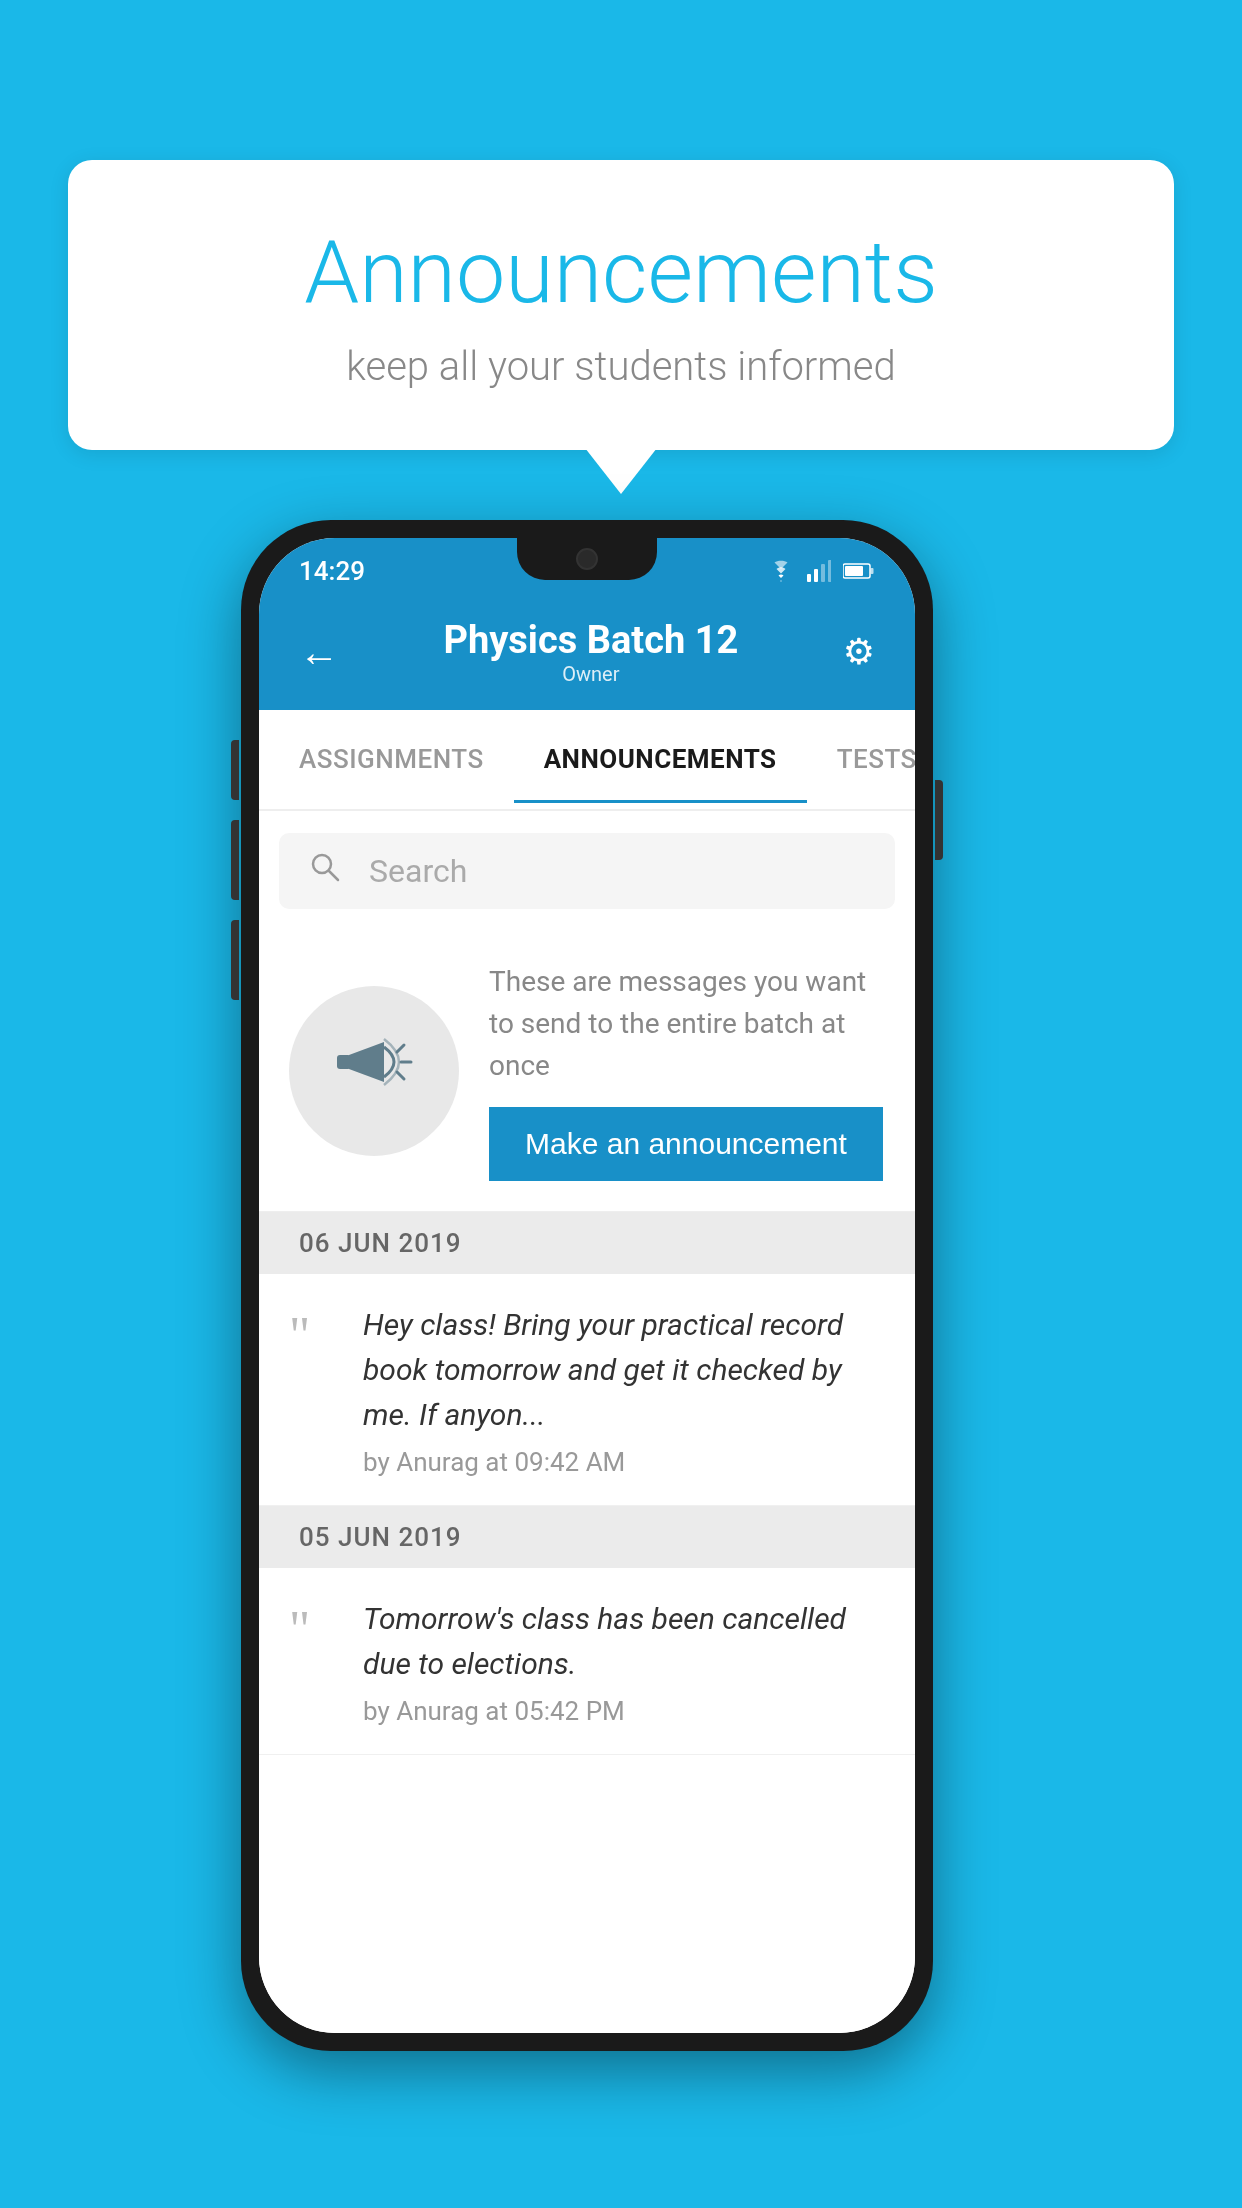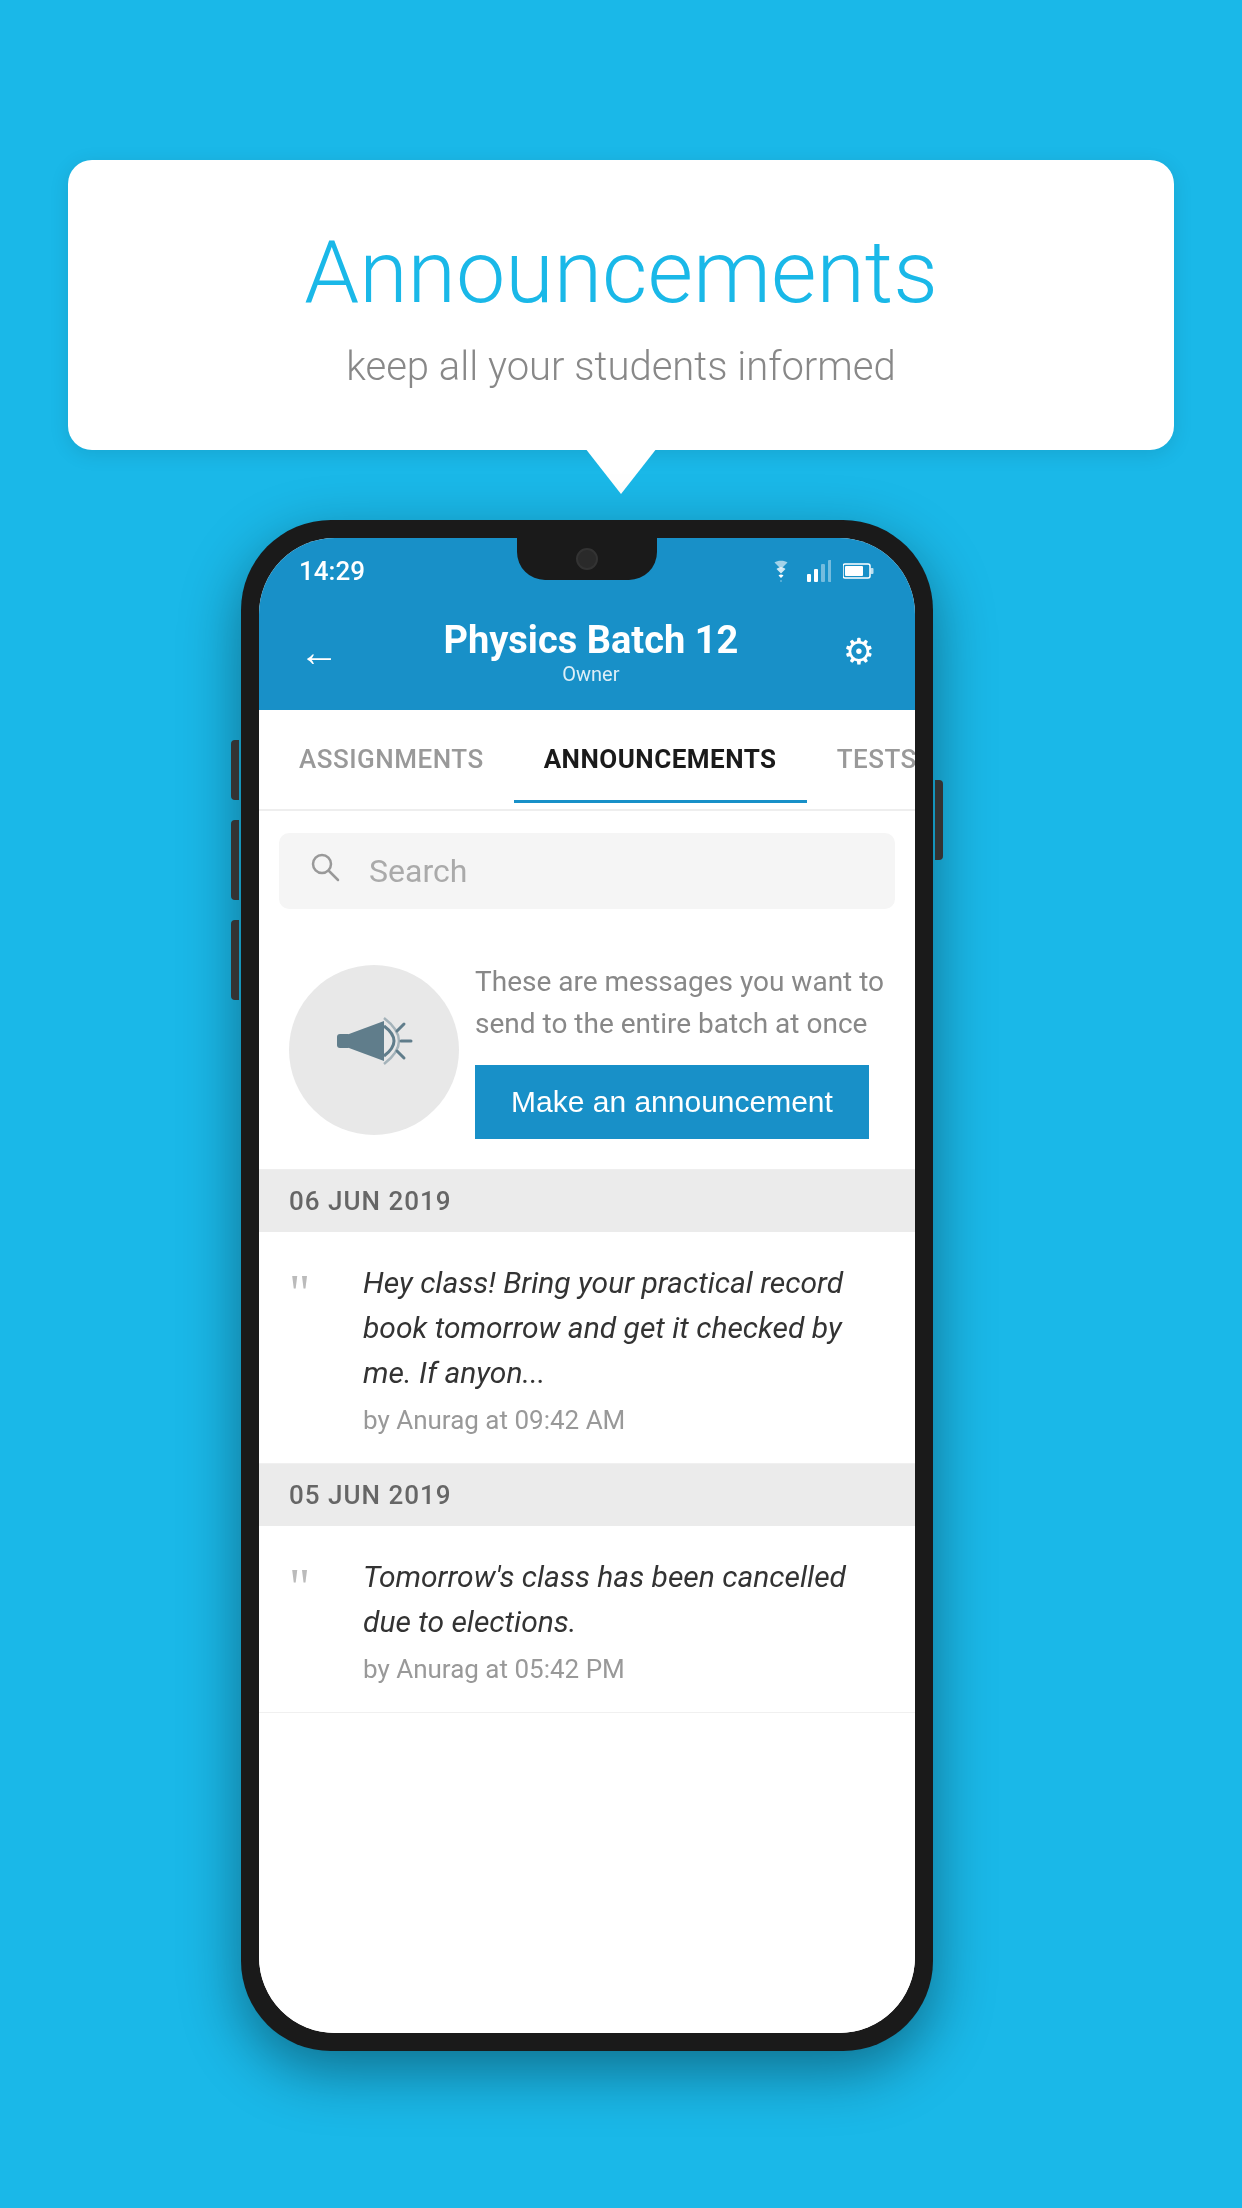--- a/index.html
+++ b/index.html
@@ -224,21 +224,21 @@
     .search-text {
       color: #aaa;
       font-size: 32px;
     }
 
     
     .announcement-prompt {
       display: flex;
       align-items: center;
       padding: 30px 30px;
-      gap: 16px;
+      gap: 30px;
       border-bottom: 1px solid #eee;
     }
 
     .megaphone-circle {
       width: 170px;
       height: 170px;
       border-radius: 50%;
       background: #e8e8e8;
       display: flex;
       align-items: center;
@@ -268,21 +268,21 @@
       border-radius: 0;
       padding: 20px 36px;
       font-size: 30px;
       font-weight: 500;
       cursor: pointer;
     }
 
     
     .date-separator {
       background: #ebebeb;
-      padding: 16px 30px;
+      padding: 16px 40px;
       font-size: 26px;
       font-weight: 500;
       color: #666;
       letter-spacing: 1px;
     }
 
     
     .announcement-item {
       display: flex;
       align-items: flex-start;

